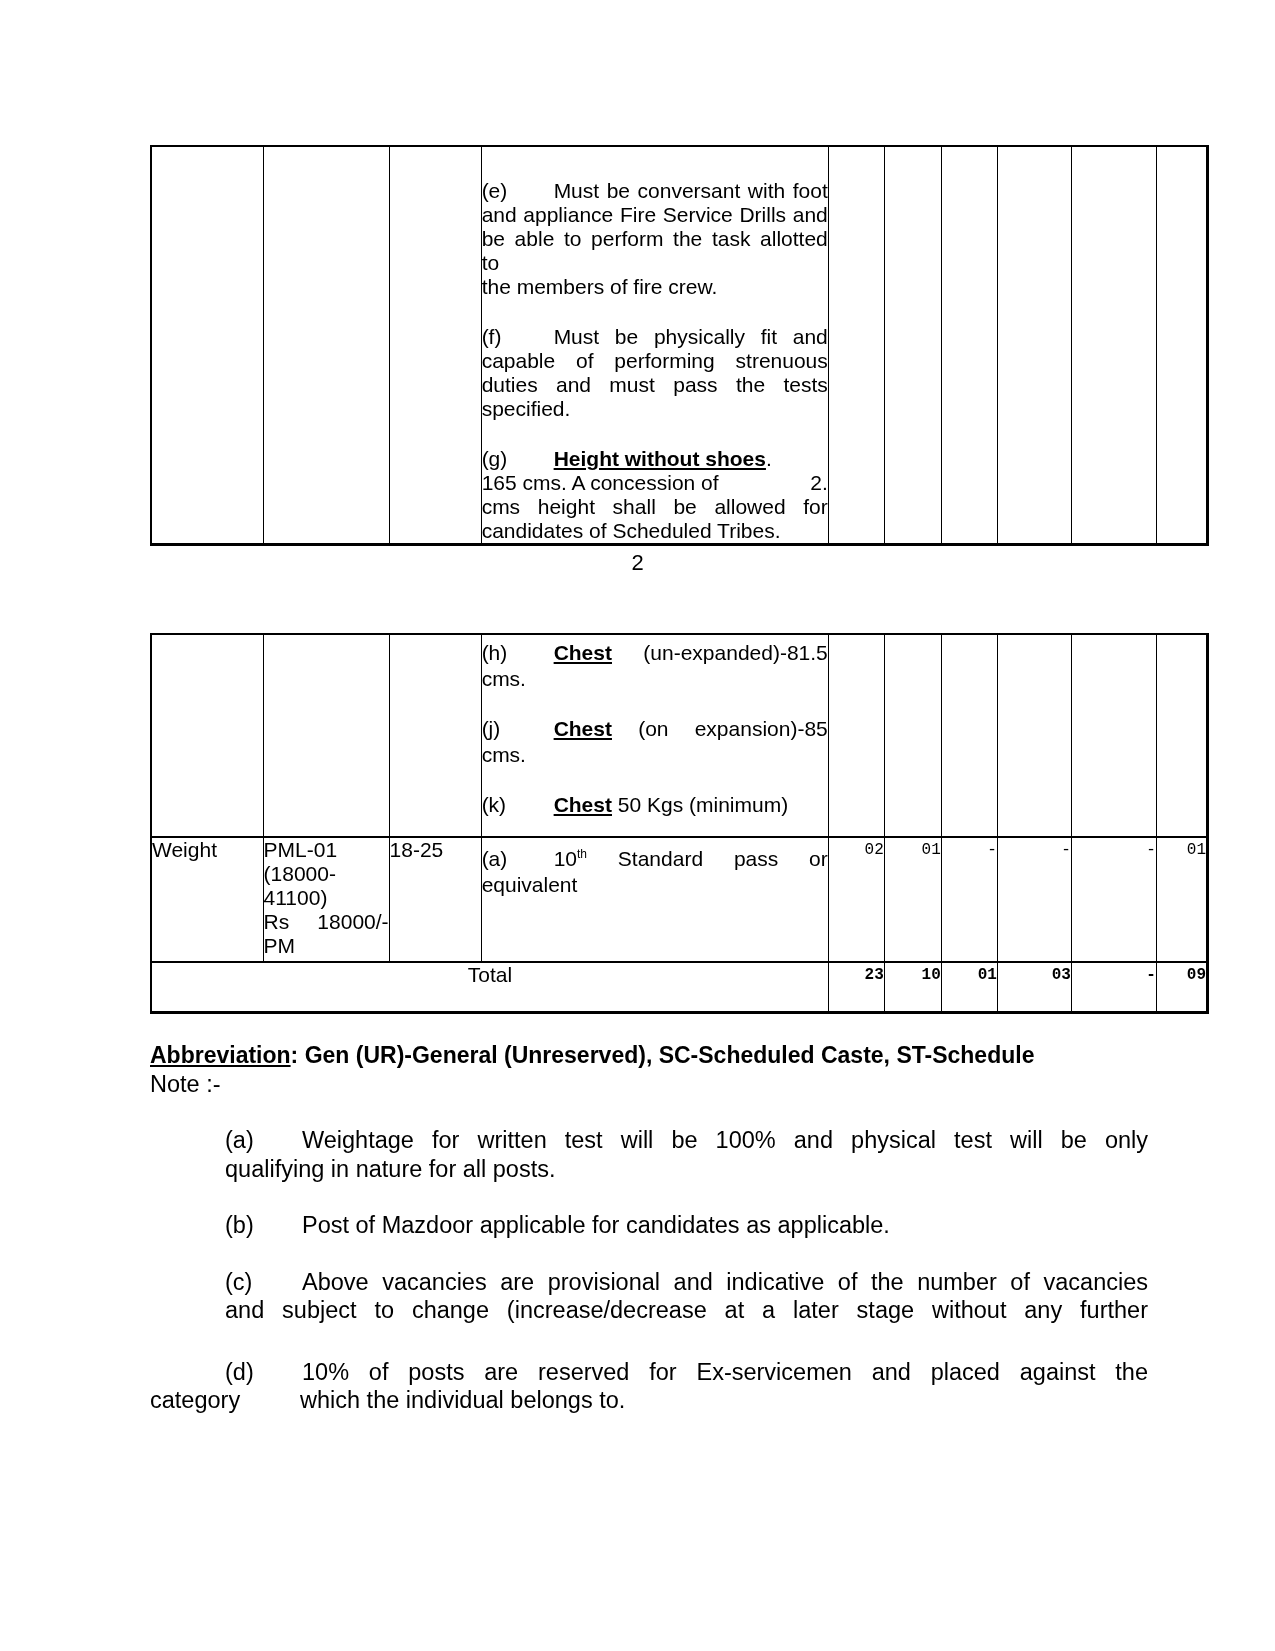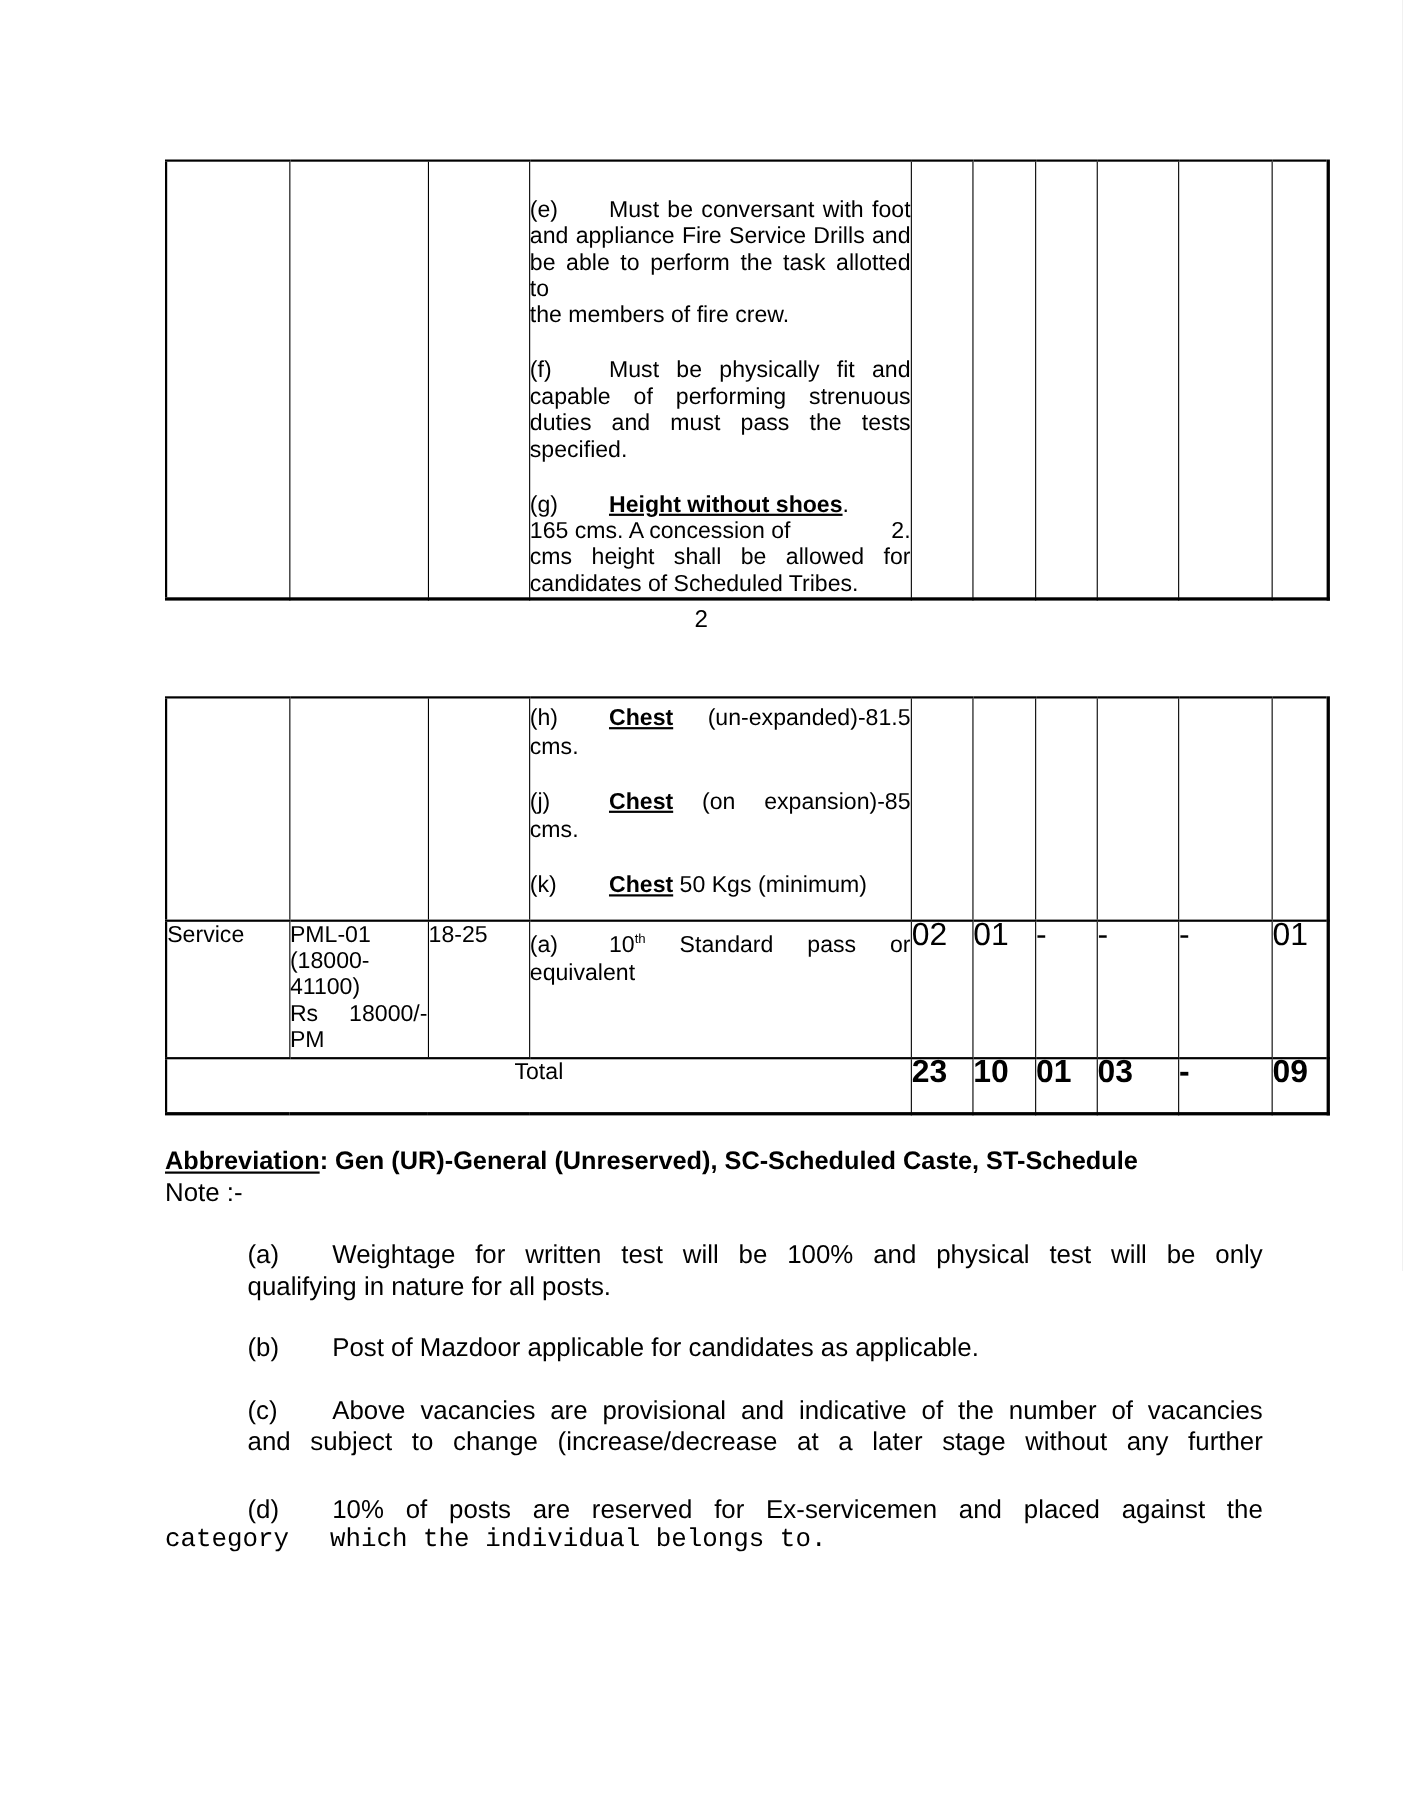--- a/index.html
+++ b/index.html
@@ -32,37 +32,37 @@
   .t1 .block + .block{margin-top:26px;}
   .t2 .block + .block{margin-top:24px;}
   .line{display:flex;}
   .marker{width:72px;flex:none;}
   .txt{flex:1 1 auto;min-width:0;}
   .j{text-align:justify;text-align-last:justify;}
   .split{justify-content:space-between;}
   .bu{font-weight:bold;text-decoration:underline;}
   sup{font-size:12px;line-height:0;vertical-align:super;}
   .cellpad{font-size:21px;line-height:24px;padding:6px 2px 0;}
-  .val{font-size:29px;line-height:24px;text-align:left;padding-top:6px;}
+  .val{font-size:16px;line-height:24px;text-align:right;padding-top:6px;font-family:Liberation Mono, monospace;}
   .total-label{font-size:21px;line-height:24px;font-weight:normal;text-align:center;padding-top:7px;}
   .bold-val{font-weight:bold;}
   
   .pagenum{position:absolute;top:551px;left:0;width:1275px;text-align:center;
     font-size:22px;line-height:24px;}
   
   .textblock{position:absolute;left:150px;top:1041px;width:1005px;
     font-size:23.5px;line-height:28.5px;}
   .abbrev-line{font-weight:bold;font-size:23px;white-space:nowrap;}
   .abbrev-term{text-decoration:underline;}
   .note-head{font-size:23.5px;}
   .note{margin-left:75px;width:923px;}
   .note .nmarker{width:77px;flex:none;}
   .gap28{margin-top:28px;}
   .gap33{margin-top:33px;}
-  .hangline{margin-left:-75px;width:998px;display:flex;font-family:Liberation Mono, monospace;}
+  .hangline{margin-left:-75px;width:998px;display:flex;}
   .hangword{width:150px;flex:none;}
 </style>
 </head>
 <body>
 
 <div class="page">
 
   <table class="doc-table t1">
     <colgroup>
       <col style="width:112px">
@@ -186,21 +186,21 @@
         </div>
       </td>
       <td></td>
       <td></td>
       <td></td>
       <td></td>
       <td></td>
       <td></td>
     </tr>
     <tr class="r2">
-      <td class="cellpad"><span>Service</span></td>
+      <td class="cellpad"><span>Weight</span></td>
       <td class="cellpad">
         <div>PML-01</div>
         <div>(18000-</div>
         <div>41100)</div>
         <div class="line split">
               <span>Rs</span>
               <span>18000/-</span>
             </div>
         <div>PM</div>
       </td>

